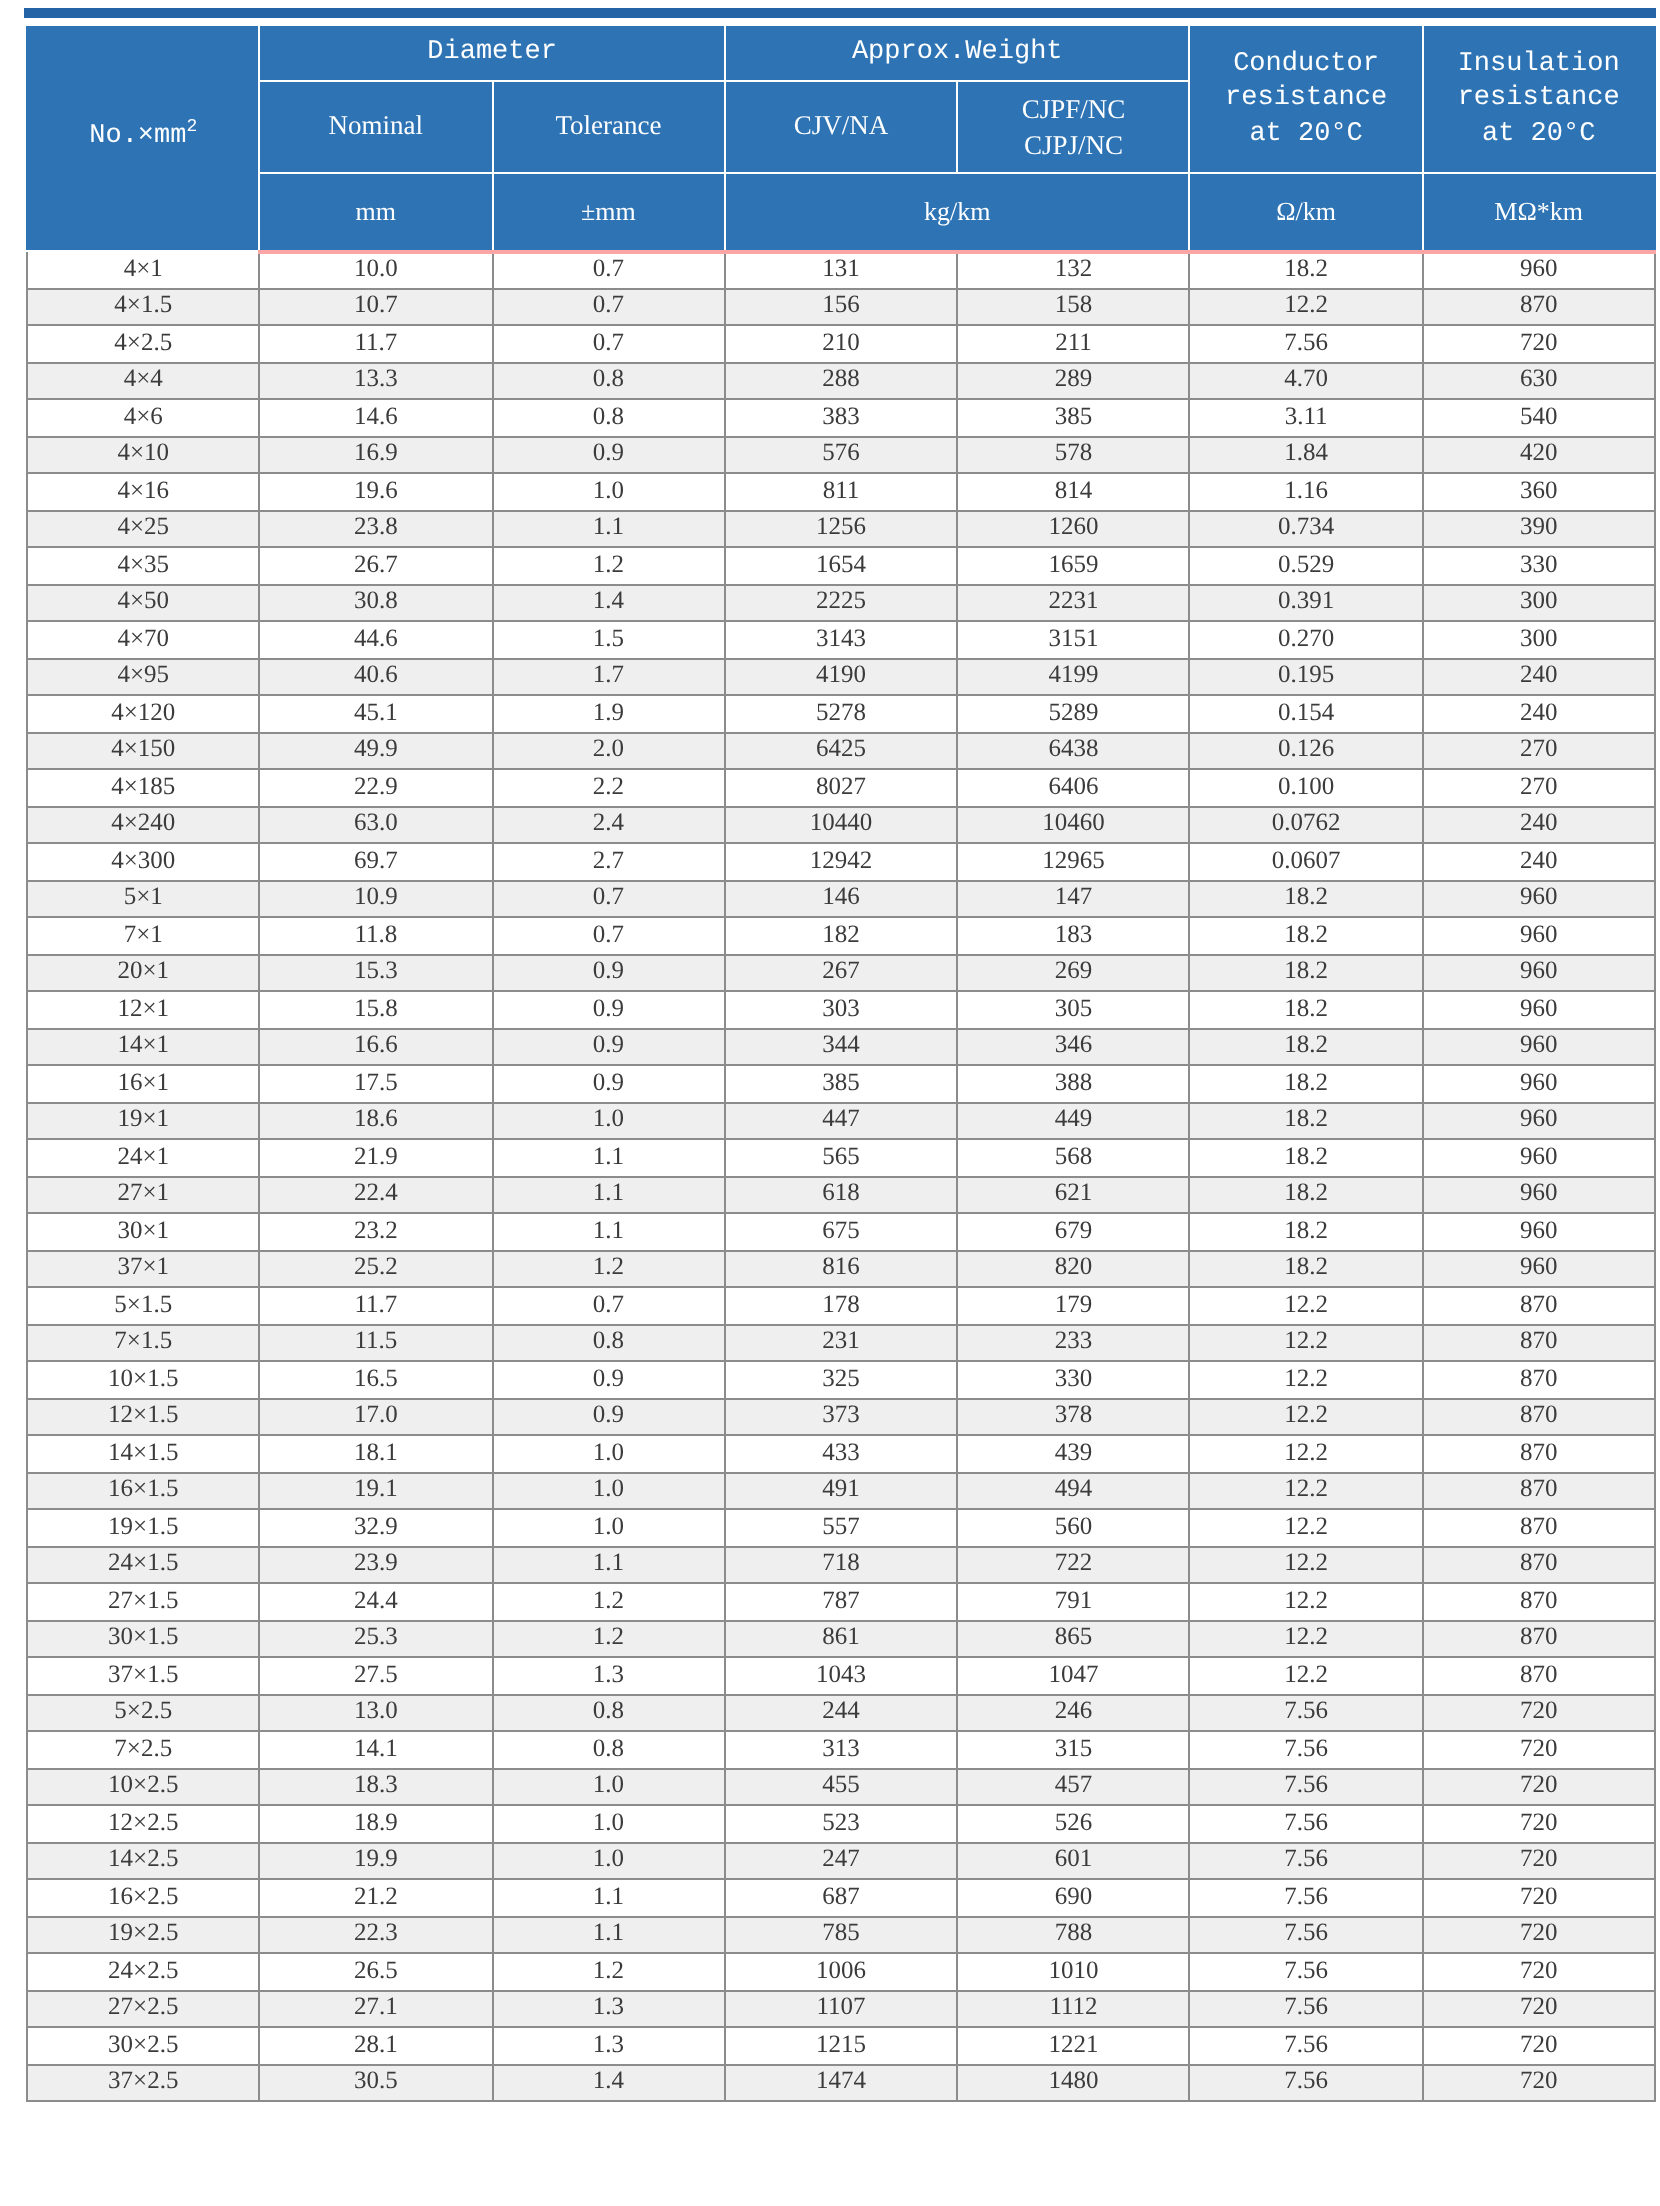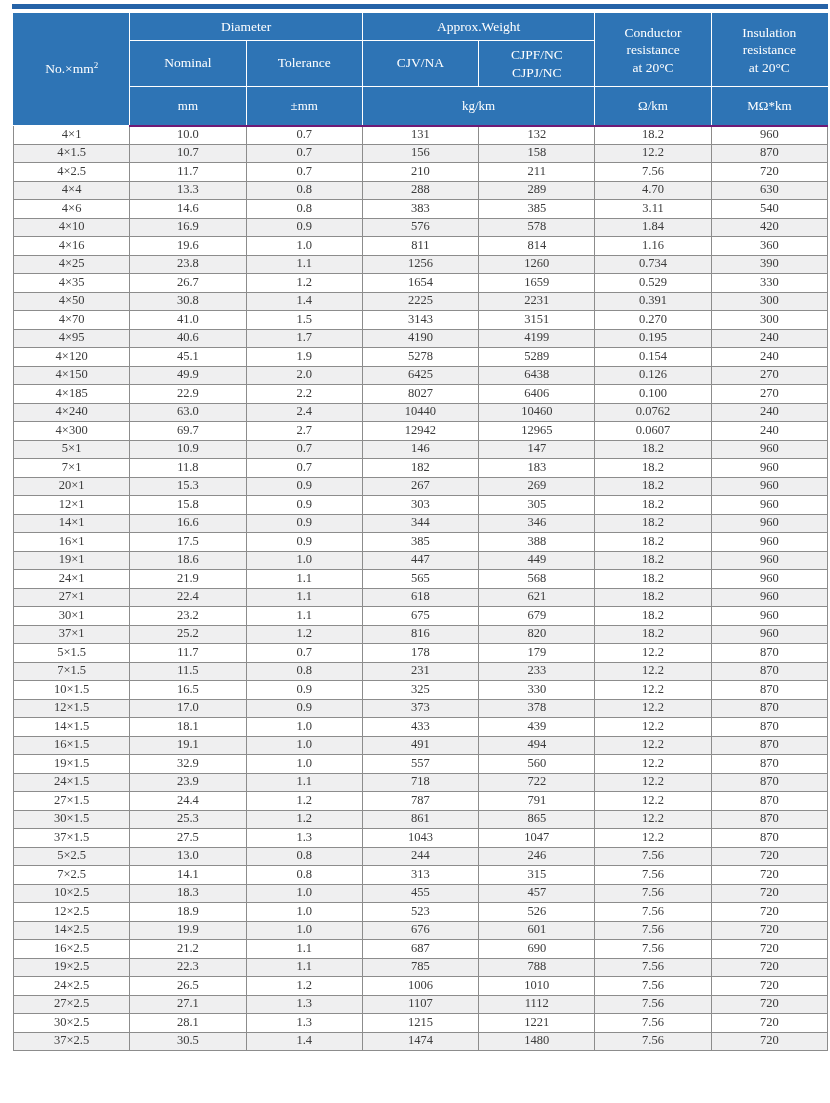--- a/index.html
+++ b/index.html
@@ -35,25 +35,25 @@
     font-size:13.5px;
     border:1px solid #ffffff;
     padding:1px 2px;
     text-align:center;
     vertical-align:middle;
     line-height:1.35;
   }
   thead tr:first-child th{border-top-color:var(--header-bg);}
   thead th.edge-left{border-left-color:var(--header-bg);}
   thead th.edge-right{border-right-color:var(--header-bg);margin-left:28px;}
-  thead tr.row-groups th{height:27px;}
+  thead tr.row-groups th{height:27px;font-family:Liberation Mono, monospace;}
   thead tr.row-sub th{height:46px;}
   thead tr.units-row th{
     height:39px;font-size:13px;
-    border-bottom:2px solid #701a75;
+    border-bottom:2px solid #fca5a5;
   }
   thead .line{display:block;line-height:1.3;}
   thead sup{font-size:9px;line-height:0;}
   tbody td{
     height:18.5px;
     padding:0 2px;
     border:1px solid var(--grid);
     font-size:12.5px;
     color:var(--body-text);
     text-align:center;
@@ -197,21 +197,21 @@
         <td>4×50</td>
         <td>30.8</td>
         <td>1.4</td>
         <td>2225</td>
         <td>2231</td>
         <td>0.391</td>
         <td>300</td>
       </tr>
       <tr>
         <td>4×70</td>
-        <td>41.0</td>
+        <td>44.6</td>
         <td>1.5</td>
         <td>3143</td>
         <td>3151</td>
         <td>0.270</td>
         <td>300</td>
       </tr>
       <tr class="stripe">
         <td>4×95</td>
         <td>40.6</td>
         <td>1.7</td>
@@ -496,21 +496,21 @@
         <td>1.0</td>
         <td>523</td>
         <td>526</td>
         <td>7.56</td>
         <td>720</td>
       </tr>
       <tr class="stripe">
         <td>14×2.5</td>
         <td>19.9</td>
         <td>1.0</td>
-        <td>676</td>
+        <td>247</td>
         <td>601</td>
         <td>7.56</td>
         <td>720</td>
       </tr>
       <tr>
         <td>16×2.5</td>
         <td>21.2</td>
         <td>1.1</td>
         <td>687</td>
         <td>690</td>

